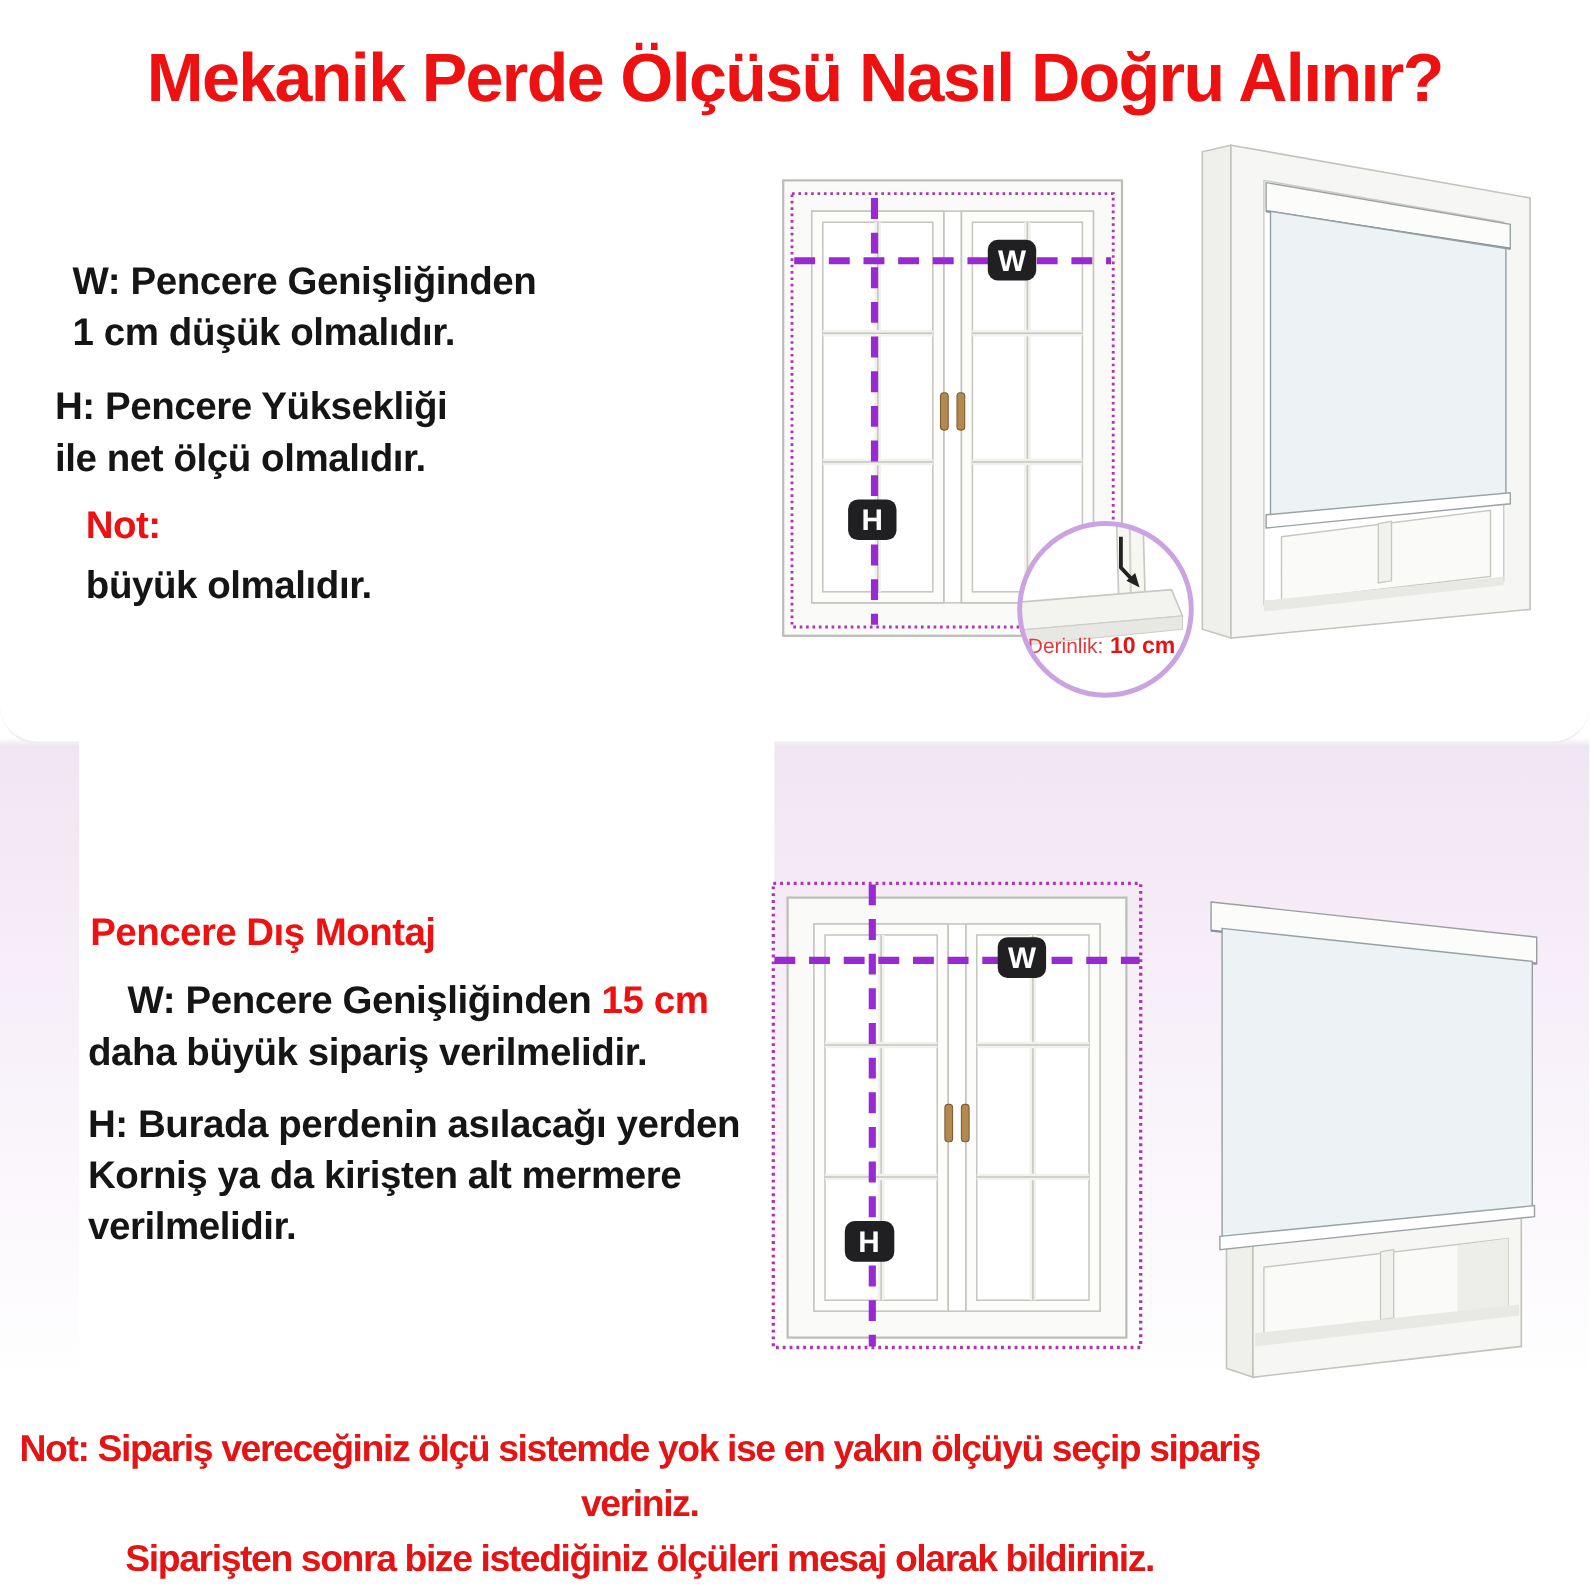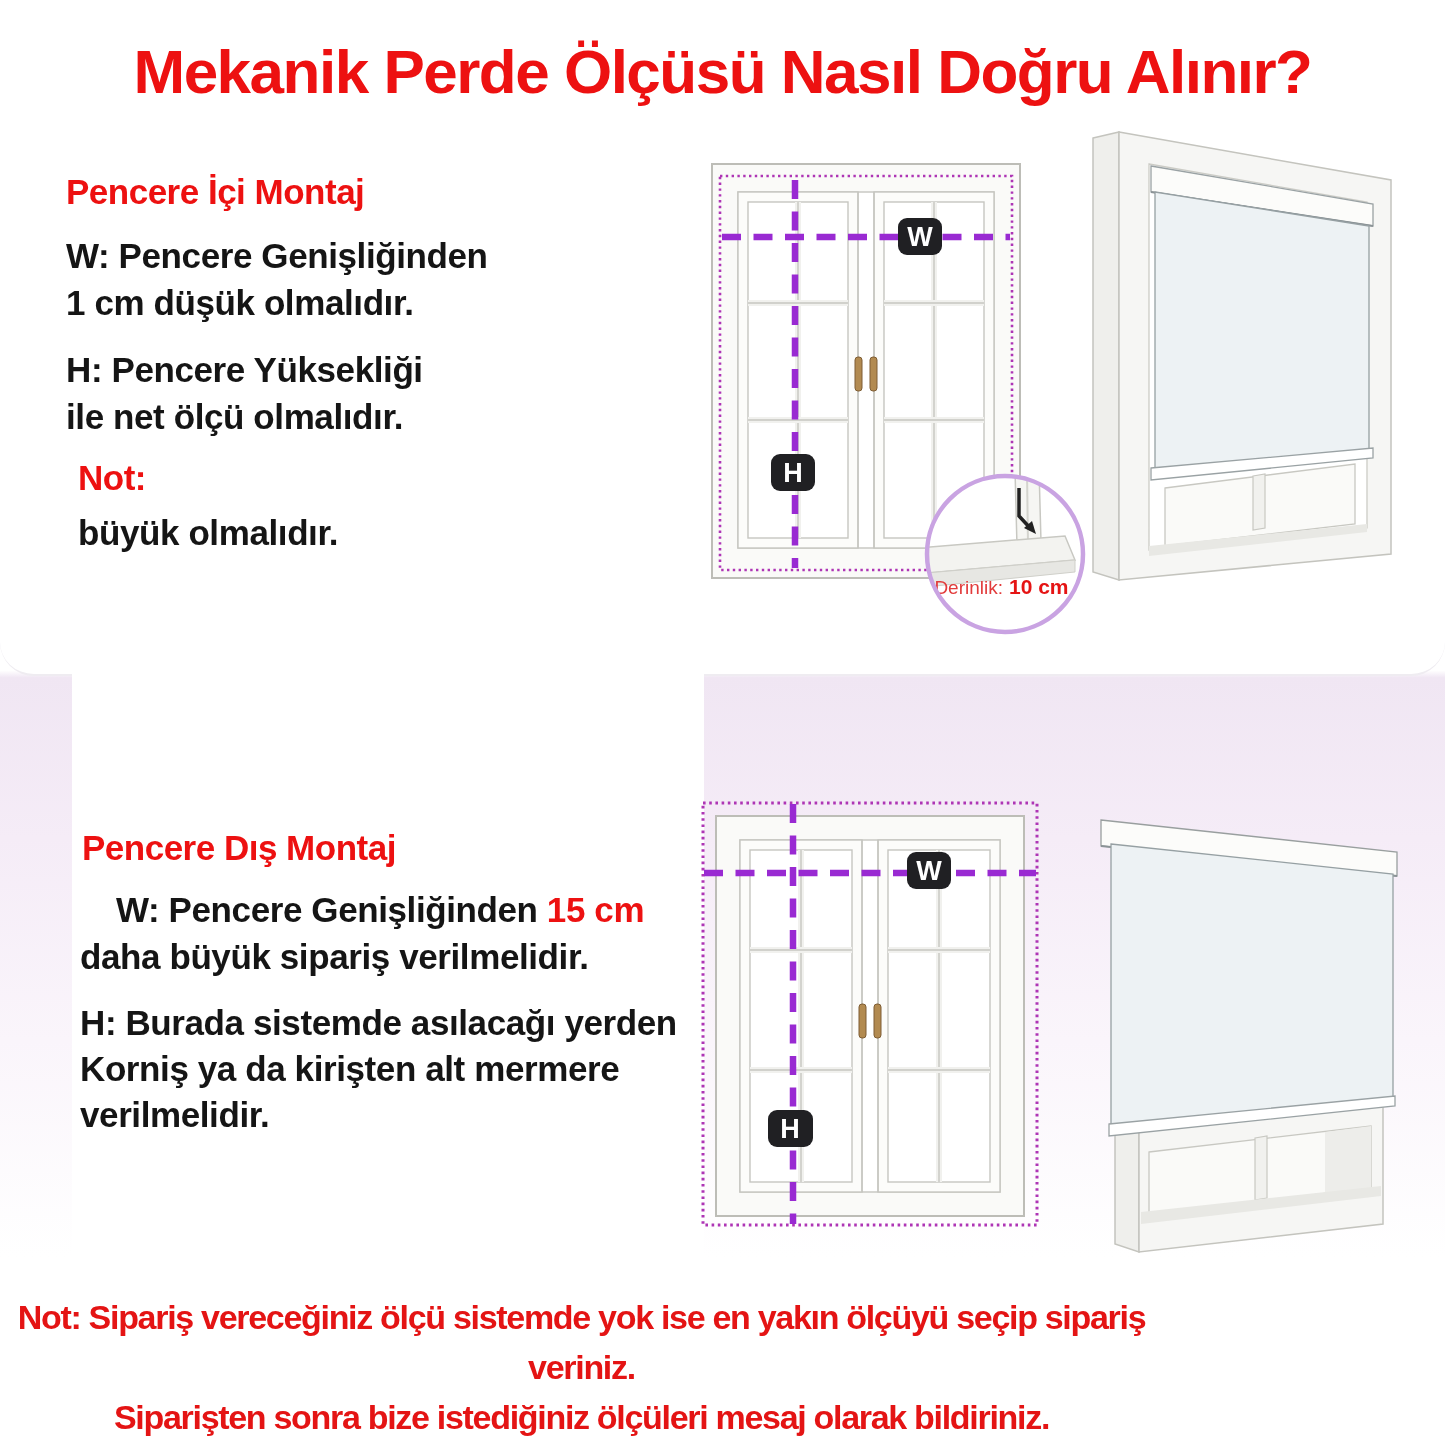--- a/index.html
+++ b/index.html
@@ -23,41 +23,40 @@
 </head>
 <body>
 
 <div class="page">
 
   <div class="top-card"></div>
   <div class="text-card"></div>
 
   <div class="title">Mekanik Perde Ölçüsü Nasıl Doğru Alınır?</div>
 
-  <div class="sec-heading" style="left:66px;top:172px;">Pencere İçi Montaj</div>
   <div class="body-par" style="left:66px;top:232px;">
     <span style="display:block;">W: Pencere Genişliğinden</span>
     <span style="display:block;">1 cm düşük olmalıdır.</span>
   </div>
-  <div class="body-par" style="left:66px;top:346px;">
+  <div class="body-par" style="left:50px;top:346px;">
     <span style="display:block;">H: Pencere Yüksekliği</span>
     <span style="display:block;">ile net ölçü olmalıdır.</span>
   </div>
   <div class="sec-heading" style="left:78px;top:458px;">Not:</div>
   <div class="body-par" style="left:78px;top:510px;line-height:46px;">
     <span style="display:block;">büyük olmalıdır.</span>
   </div>
 
   <div class="sec-heading" style="left:82px;top:828px;">Pencere Dış Montaj</div>
   <div class="body-par" style="left:80px;top:886px;">
     <span style="display:block;margin-left:36px;"><span>W: Pencere Genişliğinden </span><span class="red-inline">15 cm</span></span>
     <span style="display:block;">daha büyük sipariş verilmelidir.</span>
   </div>
   <div class="body-par" style="left:80px;top:1000px;line-height:46px;">
-    <span style="display:block;">H: Burada sistemde asılacağı yerden</span>
+    <span style="display:block;">H: Burada perdenin asılacağı yerden</span>
     <span style="display:block;">Korniş ya da kirişten alt mermere</span>
     <span style="display:block;">verilmelidir.</span>
   </div>
 
   <svg style="left:698px;top:156px;" width="336" height="436" viewBox="0 0 336 436">
     <rect x="14" y="8" width="308" height="414" fill="#fafaf8" stroke="#bdbdb7" stroke-width="2"></rect>
     <rect x="40" y="36" width="256" height="356" fill="#ffffff" stroke="#c9c9c3" stroke-width="1.5"></rect>
 
     <g stroke="#c6c6c0" stroke-width="1.4" fill="none">
       <rect x="40" y="36" width="120" height="356" fill="#fcfcfa"></rect>

